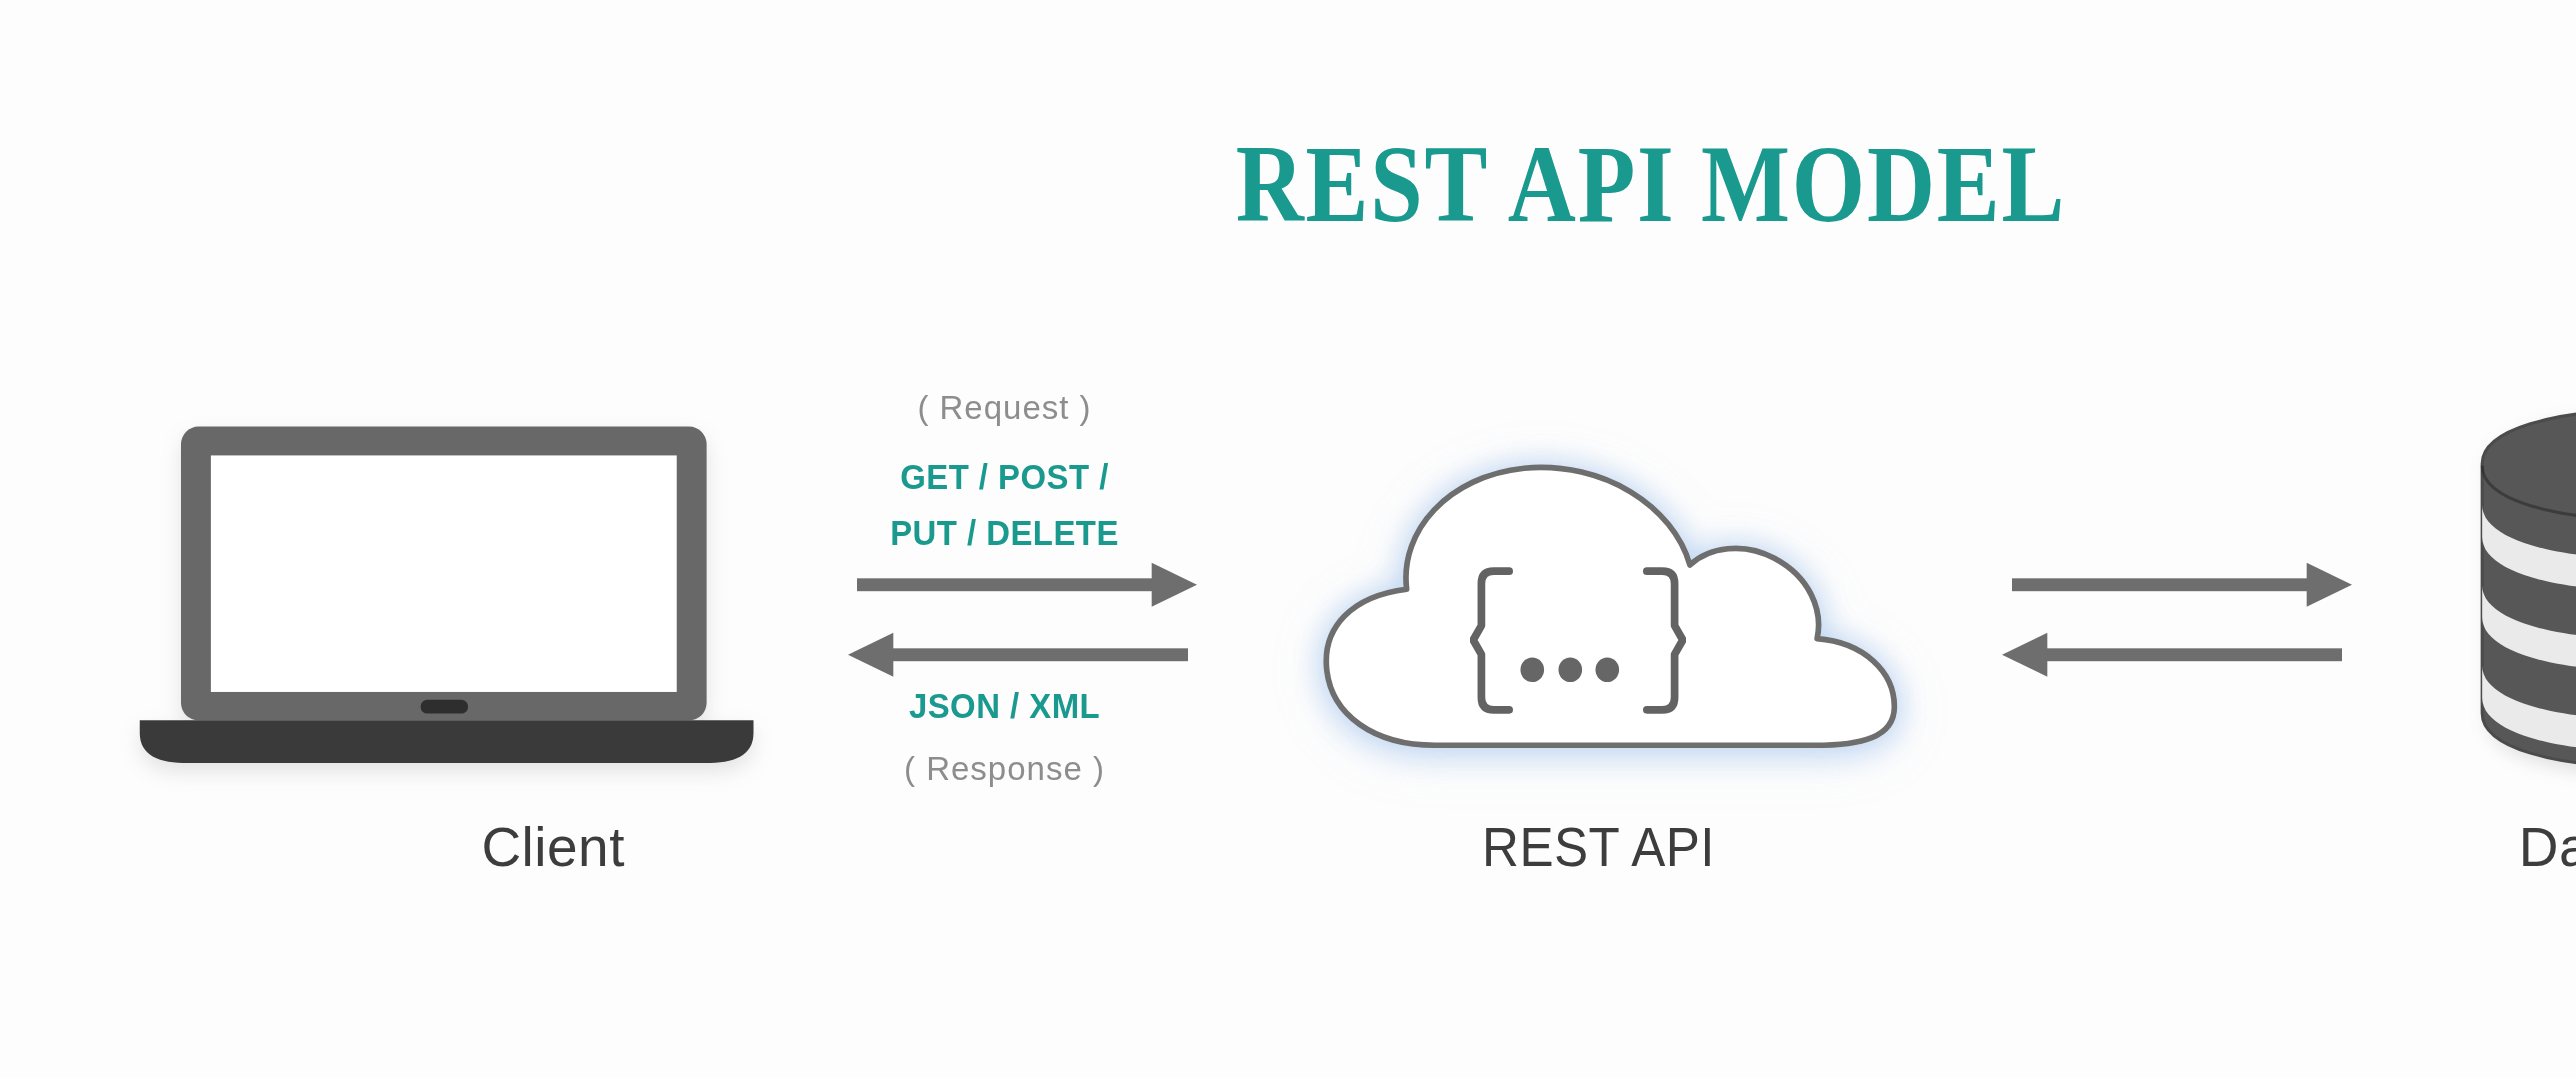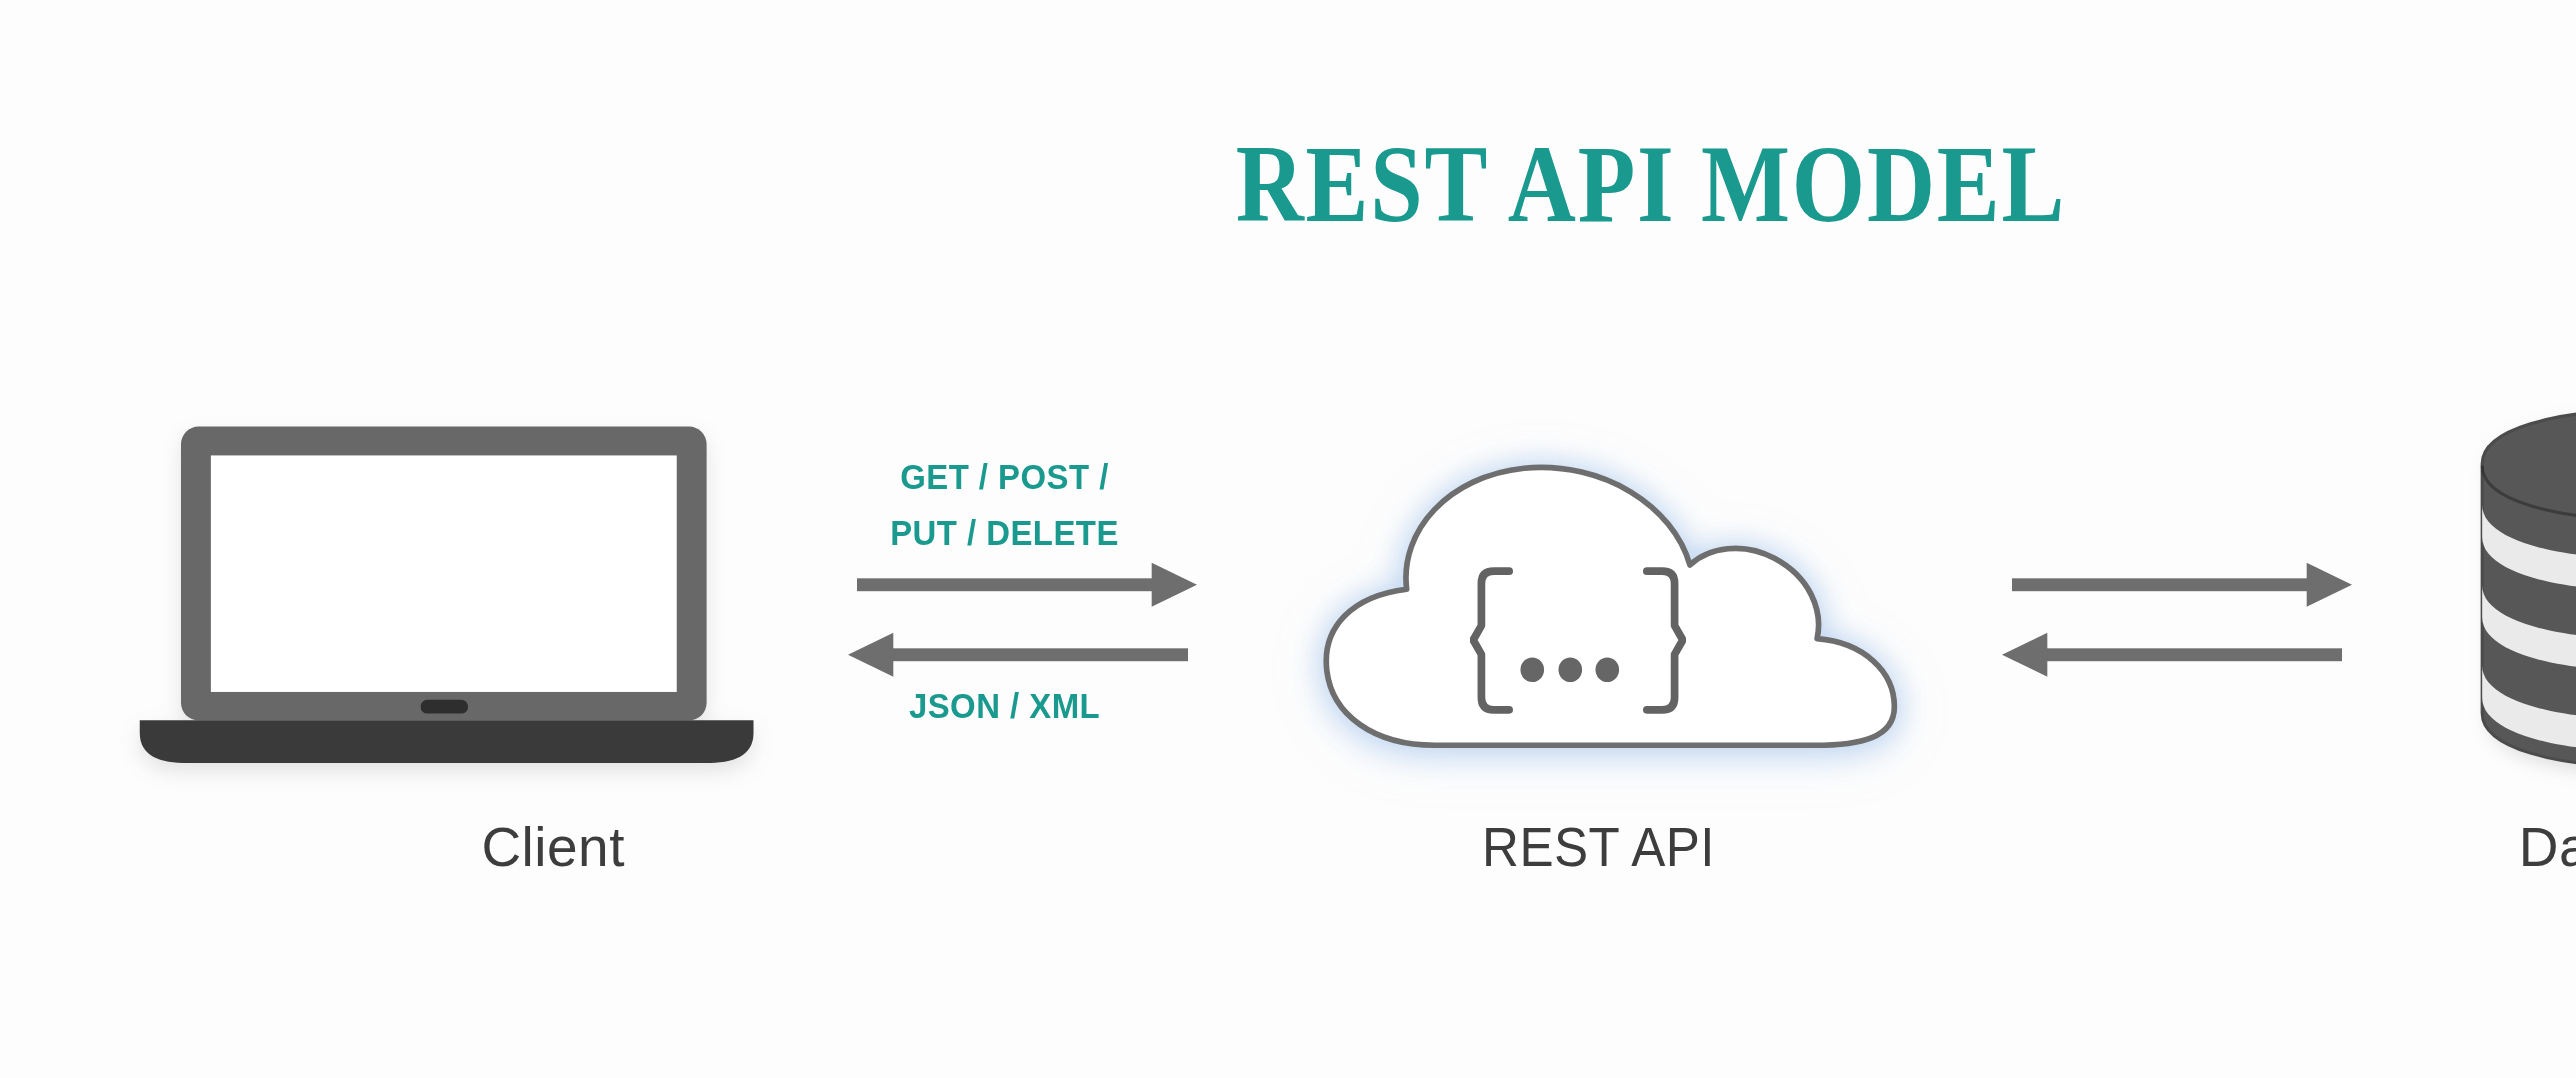--- a/index.html
+++ b/index.html
@@ -97,23 +97,25 @@
     <path d="M 12 116 C 12 254 612 254 612 116" fill="none" stroke="rgba(0,0,0,0.30)" stroke-width="6"></path>
     <path d="M 12 192 C 12 330 612 330 612 192 L 612 254 C 612 392 12 392 12 254 Z" fill="#eaeaea"></path>
     <path d="M 12 348 C 12 486 612 486 612 348 L 612 410 C 612 548 12 548 12 410 Z" fill="#eaeaea"></path>
     <path d="M 12 504 C 12 642 612 642 612 504 L 612 566 C 612 704 12 704 12 566 Z" fill="#eaeaea"></path>
   </svg>
 
   <div class="node-label client">Client</div>
   <div class="node-label api">REST API</div>
   <div class="node-label db">Database</div>
 
+  <div class="exchange caption x-request">( Request )</div>
   <div class="exchange methods x-get">GET / POST /</div>
   <div class="exchange methods x-put">PUT / DELETE</div>
   <div class="exchange methods x-json">JSON / XML</div>
+  <div class="exchange caption x-response">( Response )</div>
 
   <svg class="arrow a1" width="340" height="57" viewBox="0 0 660 110" aria-hidden="true">
     <rect x="0" y="43" width="580" height="25" fill="#6e6e6e"></rect>
     <polygon points="572,13 660,55.5 572,98" fill="#6e6e6e"></polygon>
   </svg>
   <svg class="arrow a2" width="340" height="57" viewBox="0 0 660 110" aria-hidden="true">
     <rect x="80" y="43" width="580" height="25" fill="#6e6e6e"></rect>
     <polygon points="88,13 0,55.5 88,98" fill="#6e6e6e"></polygon>
   </svg>
   <svg class="arrow a3" width="340" height="57" viewBox="0 0 660 110" aria-hidden="true">

